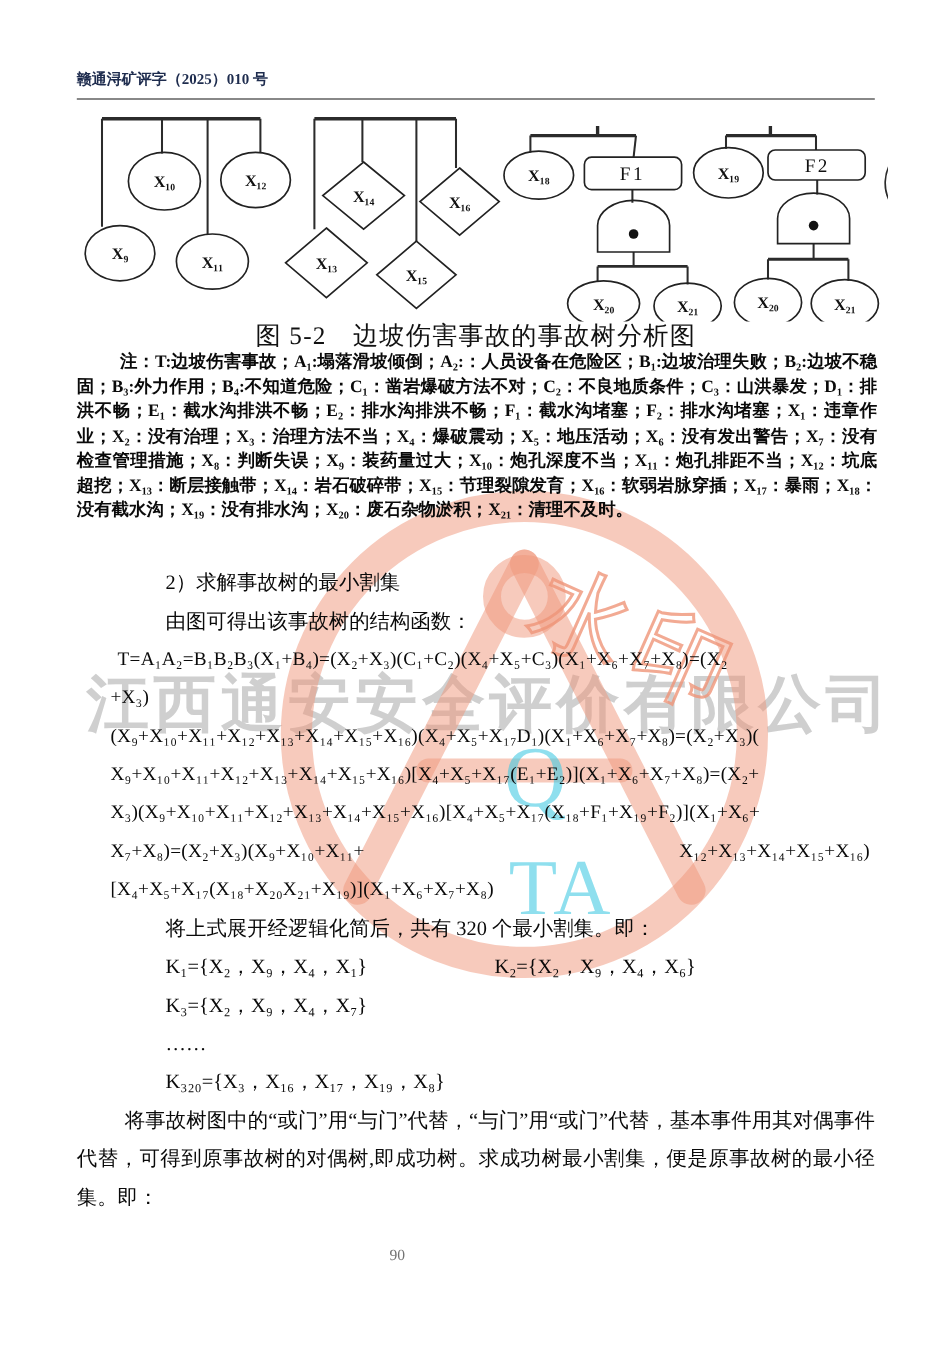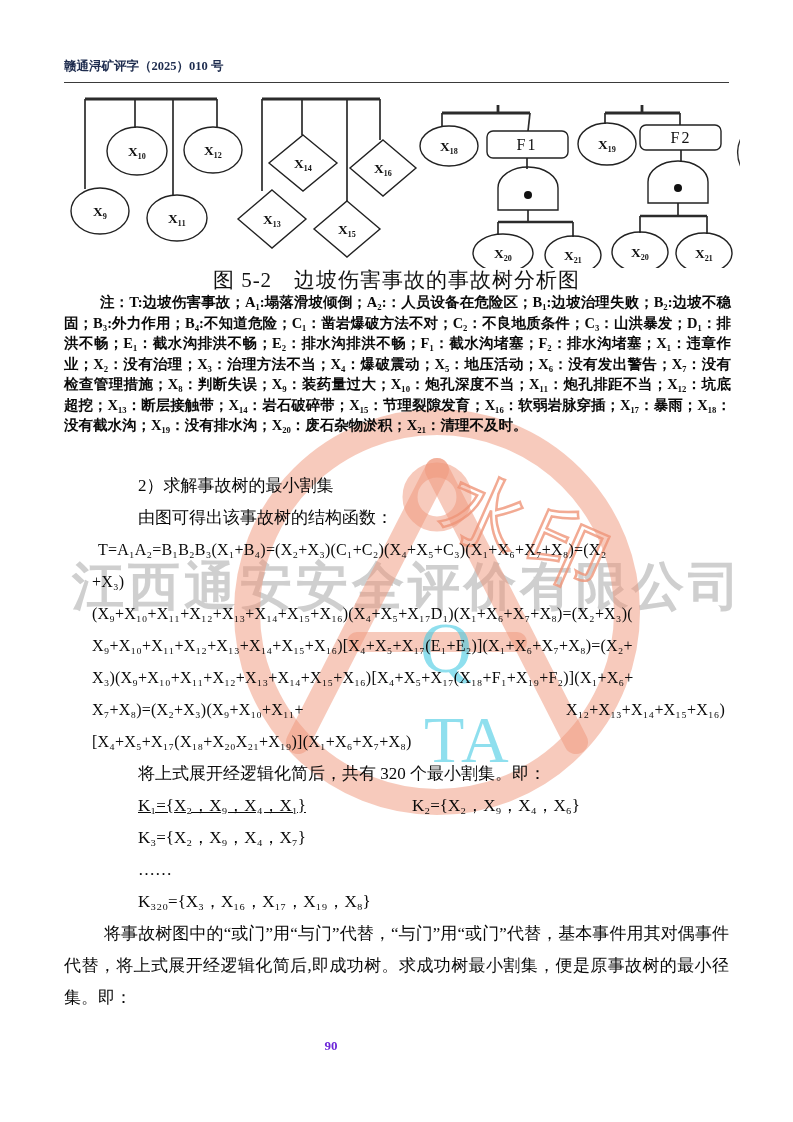--- a/index.html
+++ b/index.html
@@ -40,26 +40,26 @@
     position:absolute;top:470px;left:64px;width:665px;
     font-size:17px;line-height:32px;color:#0a0a0a;
   }
   .row{min-height:32px;}
   .indent-h{padding-left:74px;}
   .formula{font-size:16px;padding-left:28px;letter-spacing:.2px;}
   .formula.first{padding-left:34px;}
   .f6{display:flex;justify-content:space-between;padding-right:4px;}
   .cuts{padding-left:74px;}
   .krow{display:flex;padding-left:74px;}
-  .krow .k-first{display:inline-block;width:274px;text-decoration:underline;}
+  .krow .k-first{display:inline-block;width:274px;}
   .kline{padding-left:74px;}
   .para3{text-indent:40px;text-align:justify;}
   .page-num{
     position:absolute;top:1038px;left:0;width:662px;text-align:center;
-    font-size:13px;color:#6d28d9;font-weight:bold;
+    font-size:13px;color:#737373;
   }
   svg text{font-family:"Liberation Serif","DejaVu Serif",serif;}
   .node-label{font-size:13.5px;font-weight:bold;fill:#111;}
   .gate-ref-label{font-size:16px;fill:#111;letter-spacing:2px;}
 </style>
 </head>
 <body>
 
 <div class="wm-layer">
   <div class="wm-company">江西通安安全评价有限公司</div>
@@ -181,17 +181,17 @@
     </div>
     <div class="row formula">[X₄+X₅+X₁₇(X₁₈+X₂₀X₂₁+X₁₉)](X₁+X₆+X₇+X₈)</div>
     <div class="row cuts">将上式展开经逻辑化简后，共有 320 个最小割集。即：</div>
     <div class="row krow">
       <span class="k-first">K₁={X₂，X₉，X₄，X₁}</span>
       <span>K₂={X₂，X₉，X₄，X₆}</span>
     </div>
     <div class="row kline">K₃={X₂，X₉，X₄，X₇}</div>
     <div class="row kline">……</div>
     <div class="row kline">K₃₂₀={X₃，X₁₆，X₁₇，X₁₉，X₈}</div>
-    <div class="para3">将事故树图中的“或门”用“与门”代替，“与门”用“或门”代替，基本事件用其对偶事件代替，将上式展开经逻辑化简后,即成功树。求成功树最小割集，便是原事故树的最小径集。即：</div>
+    <div class="para3">将事故树图中的“或门”用“与门”代替，“与门”用“或门”代替，基本事件用其对偶事件代替，可得到原事故树的对偶树,即成功树。求成功树最小割集，便是原事故树的最小径集。即：</div>
   </div>
 
   <div class="page-num">90</div>
 </div>
 
 </body></html>

